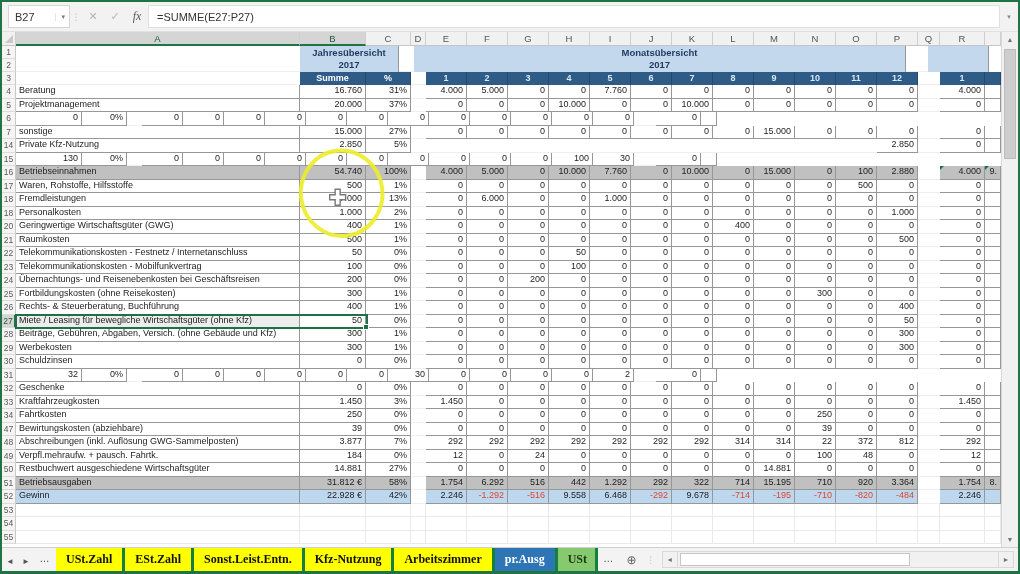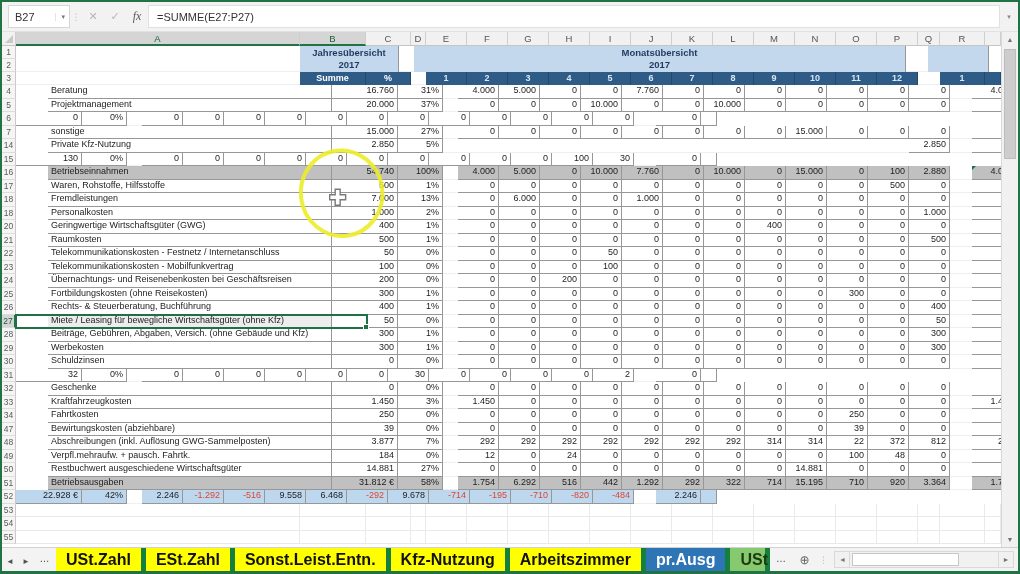--- a/index.html
+++ b/index.html
@@ -16,21 +16,21 @@
   .fbtn.fx { color: #5a5a5a; font-style: italic; font-family: "Liberation Serif", serif; font-size: 12px; }
   .finput { flex: 1; margin: 3px 0; background: #fff; border: 1px solid #e0e0e0; display: flex; align-items: center; font-size: 11px; color: #333; padding-left: 8px; }
   .fexp { width: 18px; display: flex; align-items: center; justify-content: center; font-size: 7px; color: #888; }
 
   
   .sheetwrap { display: flex; height: 515px; }
   .grid { width: 999px; background: #fff; overflow: hidden; }
   .grow { display: flex; }
   .c { flex: none; overflow: hidden; white-space: nowrap; font-size: 9px; color: #1d1d1d; height: 100%; }
   .num { text-align: right; padding-right: 3px; }
-  .lbl { text-align: left; padding-left: 3px; margin-left: 32px; }
+  .lbl { text-align: left; padding-left: 3px; }
   .bx { border-right: 1px solid #979797; border-bottom: 1px solid #979797; background: #fff; }
   .sp { border-bottom: 1px solid #efefef; background: #fff; }
   .emp { border-right: 1px solid #e9e9e9; border-bottom: 1px solid #e9e9e9; background: #fff; }
   .gray { background: #c0c0c0 !important; }
   .blue { background: #bdd7ee !important; }
   .neg { color: #e0452f; }
   .tri { position: relative; }
   .tri::before { content: ""; position: absolute; left: 0; top: 0; border-top: 4px solid #1e7145; border-right: 4px solid transparent; }
 
   
@@ -54,21 +54,21 @@
   .vscroll { width: 17px; background: #f1f1f1; border-left: 1px solid #d9d9d9; display: flex; flex-direction: column; }
   .vbtn { height: 15px; display: flex; align-items: center; justify-content: center; font-size: 7px; color: #747474; }
   .vtrack { flex: 1; position: relative; }
   .vthumb { position: absolute; top: 2px; left: 2px; right: 2px; height: 110px; background: #cdcdcd; border: 1px solid #bdbdbd; }
 
   
   .tabbar { height: 27px; background: #f3f3f3; border-top: 1px solid #d0d0d0; display: flex; align-items: stretch; position: relative; }
   .tabbar::after { content: ""; position: absolute; left: 0; right: 0; bottom: 0; height: 3px; background: #217346; }
   .tnav { width: 16px; display: flex; align-items: center; justify-content: center; font-size: 8px; color: #555; }
   .tell { width: 22px; display: flex; align-items: center; justify-content: center; font-size: 10px; color: #444; letter-spacing: 1px; padding-bottom: 6px; }
-  .tab { display: flex; align-items: center; padding: 0 10px 3px 10px; font-size: 16px; font-weight: bold; color: #111; border-right: 5px solid #15803d; }
+  .tab { display: flex; align-items: center; padding: 0 10px 3px 10px; font-size: 12px; font-weight: bold; color: #111; border-right: 3px solid #15803d; font-family: Liberation Serif, serif; }
   .tab.yellow { background: #ffff00; }
   .tab.active-blue { background: #2e75b6; color: #fff; }
   .tab.green { background: #86c96e; color: #1c3a10; max-width: 40px; }
   .addsheet { width: 24px; display: flex; align-items: center; justify-content: center; font-size: 12px; color: #666; padding-bottom: 3px; }
   .tdots { width: 14px; display: flex; align-items: center; justify-content: center; font-size: 9px; color: #b9b9b9; padding-bottom: 3px; }
   .hscroll { flex: 1; margin: 3px 4px 6px 4px; display: flex; align-items: stretch; }
   .hbtn { width: 16px; background: #f1f1f1; border: 1px solid #d9d9d9; display: flex; align-items: center; justify-content: center; font-size: 7px; color: #747474; }
   .htrack { flex: 1; position: relative; background: #f1f1f1; border-top: 1px solid #d9d9d9; border-bottom: 1px solid #d9d9d9; }
   .hthumb { position: absolute; left: 2px; top: 1px; bottom: 1px; width: 72%; background: #ffffff; border: 1px solid #c6c6c6; }
 
@@ -809,20 +809,21 @@
           <div class="c bx num gray" style="width:41px">15.195</div>
           <div class="c bx num gray" style="width:41px">710</div>
           <div class="c bx num gray" style="width:41px">920</div>
           <div class="c bx num gray" style="width:41px">3.364</div>
           <div class="c sp" style="width:22px"></div>
           <div class="c bx num gray" style="width:45px">1.754</div>
           <div class="c bx num gray" style="width:16px">8.</div>
         </div>
         <div class="grow" style="height:13.5px">
           <div class="rh">52</div>
+          <div class="c bx lbl blue" style="width:284px">Gewinn</div>
           <div class="c bx num blue" style="width:66px">22.928 €</div>
           <div class="c bx num blue" style="width:45px">42%</div>
           <div class="c sp" style="width:15px"></div>
           <div class="c bx num blue" style="width:41px">2.246</div>
           <div class="c bx num blue neg" style="width:41px">-1.292</div>
           <div class="c bx num blue neg" style="width:41px">-516</div>
           <div class="c bx num blue" style="width:41px">9.558</div>
           <div class="c bx num blue" style="width:41px">6.468</div>
           <div class="c bx num blue neg" style="width:41px">-292</div>
           <div class="c bx num blue" style="width:41px">9.678</div>

